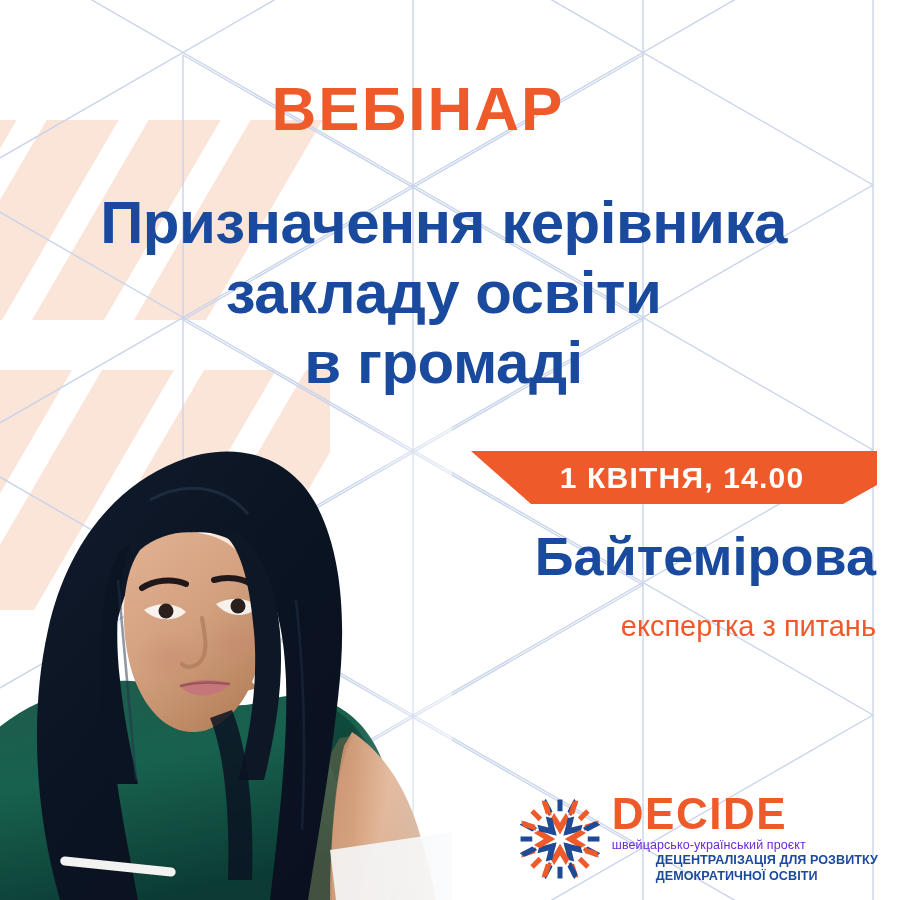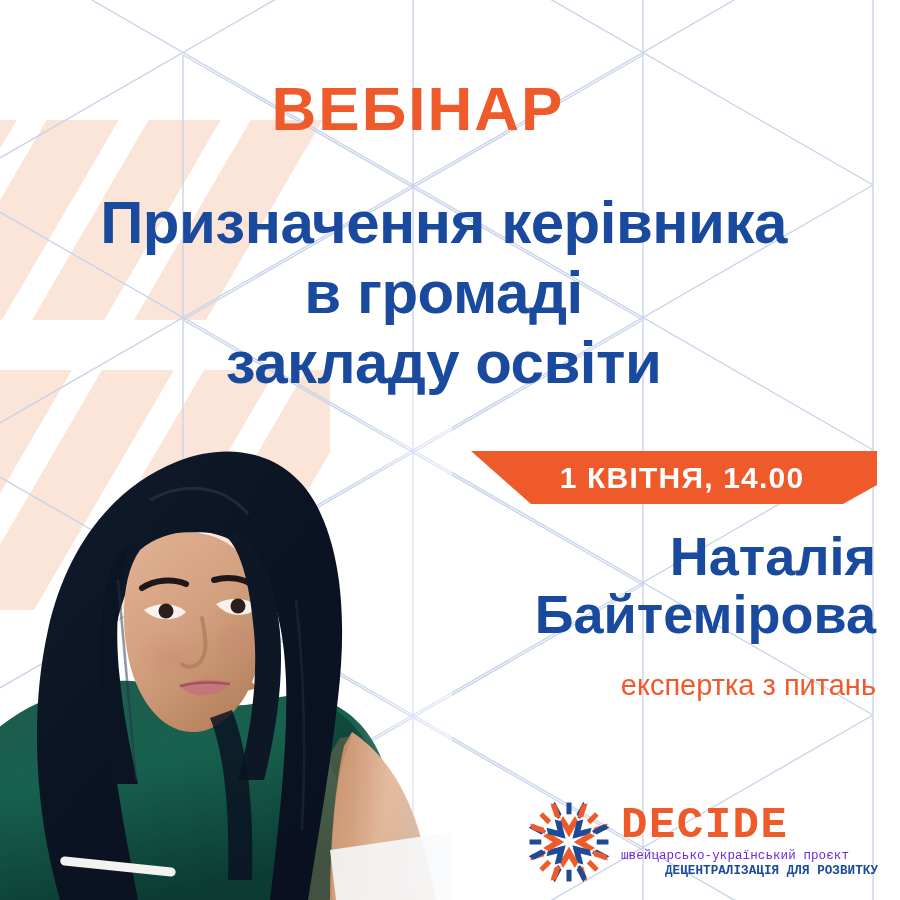--- a/index.html
+++ b/index.html
@@ -130,21 +130,20 @@
   .speaker-role span { display: block; white-space: nowrap; }
 
   
   .logo {
     position: absolute;
     right: 22px;
     bottom: 16px;
     display: flex;
     align-items: center;
     gap: 10px;
-    font-family: Liberation Mono, monospace;
   }
   .logo-mark { width: 84px; height: 84px; flex: 0 0 auto; }
   .logo-text { display: block; }
   .logo-word {
     color: #EE5A2A;
     font-weight: bold;
     font-size: 44px;
     letter-spacing: 1.5px;
     line-height: 0.96;
   }
@@ -319,35 +318,34 @@
       <path d="M330,470 L452,452 L452,520 L336,520 Z" fill="#F4F6F8" opacity="0.9"></path>
 
       <rect x="0" y="0" width="452" height="520" fill="url(#fadeG)"></rect>
     </svg>
   </div>
 
   <div class="kicker">ВЕБІНАР</div>
 
   <div class="headline">
     <span class="hl-line">Призначення керівника</span>
+    <span class="hl-line">закладу освіти</span>
     <span class="hl-line">в громаді</span>
-    <span class="hl-line">закладу освіти</span>
   </div>
 
   <div class="ribbon">
     <svg viewBox="0 0 406 53" width="406" height="53" xmlns="http://www.w3.org/2000/svg">
       <polygon points="0,0 372,0 406,0 406,34 372,53 60,53 0,0" fill="#EE5A2A"></polygon>
       <polygon points="372,0 406,0 406,34" fill="#EE5A2A"></polygon>
     </svg>
     <div class="ribbon-label">1 КВІТНЯ, 14.00</div>
   </div>
 
   <div class="speaker">
     <div class="speaker-name">
-      <span>Наталія</span>
       <span>Байтемірова</span>
     </div>
     <div class="speaker-role">
       <span>експертка з питань</span>
     </div>
   </div>
 
   <div class="logo">
     <svg class="logo-mark" viewBox="0 0 100 100" xmlns="http://www.w3.org/2000/svg">
       <g>
@@ -414,17 +412,18 @@
           </g>
         </g>
       </g>
     </svg>
 
     <div class="logo-text">
       <div class="logo-word">DECIDE</div>
       <div class="logo-tag1">швейцарсько-український проєкт</div>
       <div class="logo-tag2">
         <span>ДЕЦЕНТРАЛІЗАЦІЯ ДЛЯ РОЗВИТКУ</span>
+        <span>ДЕМОКРАТИЧНОЇ ОСВІТИ</span>
       </div>
     </div>
   </div>
 
 </div>
 
 </body></html>

